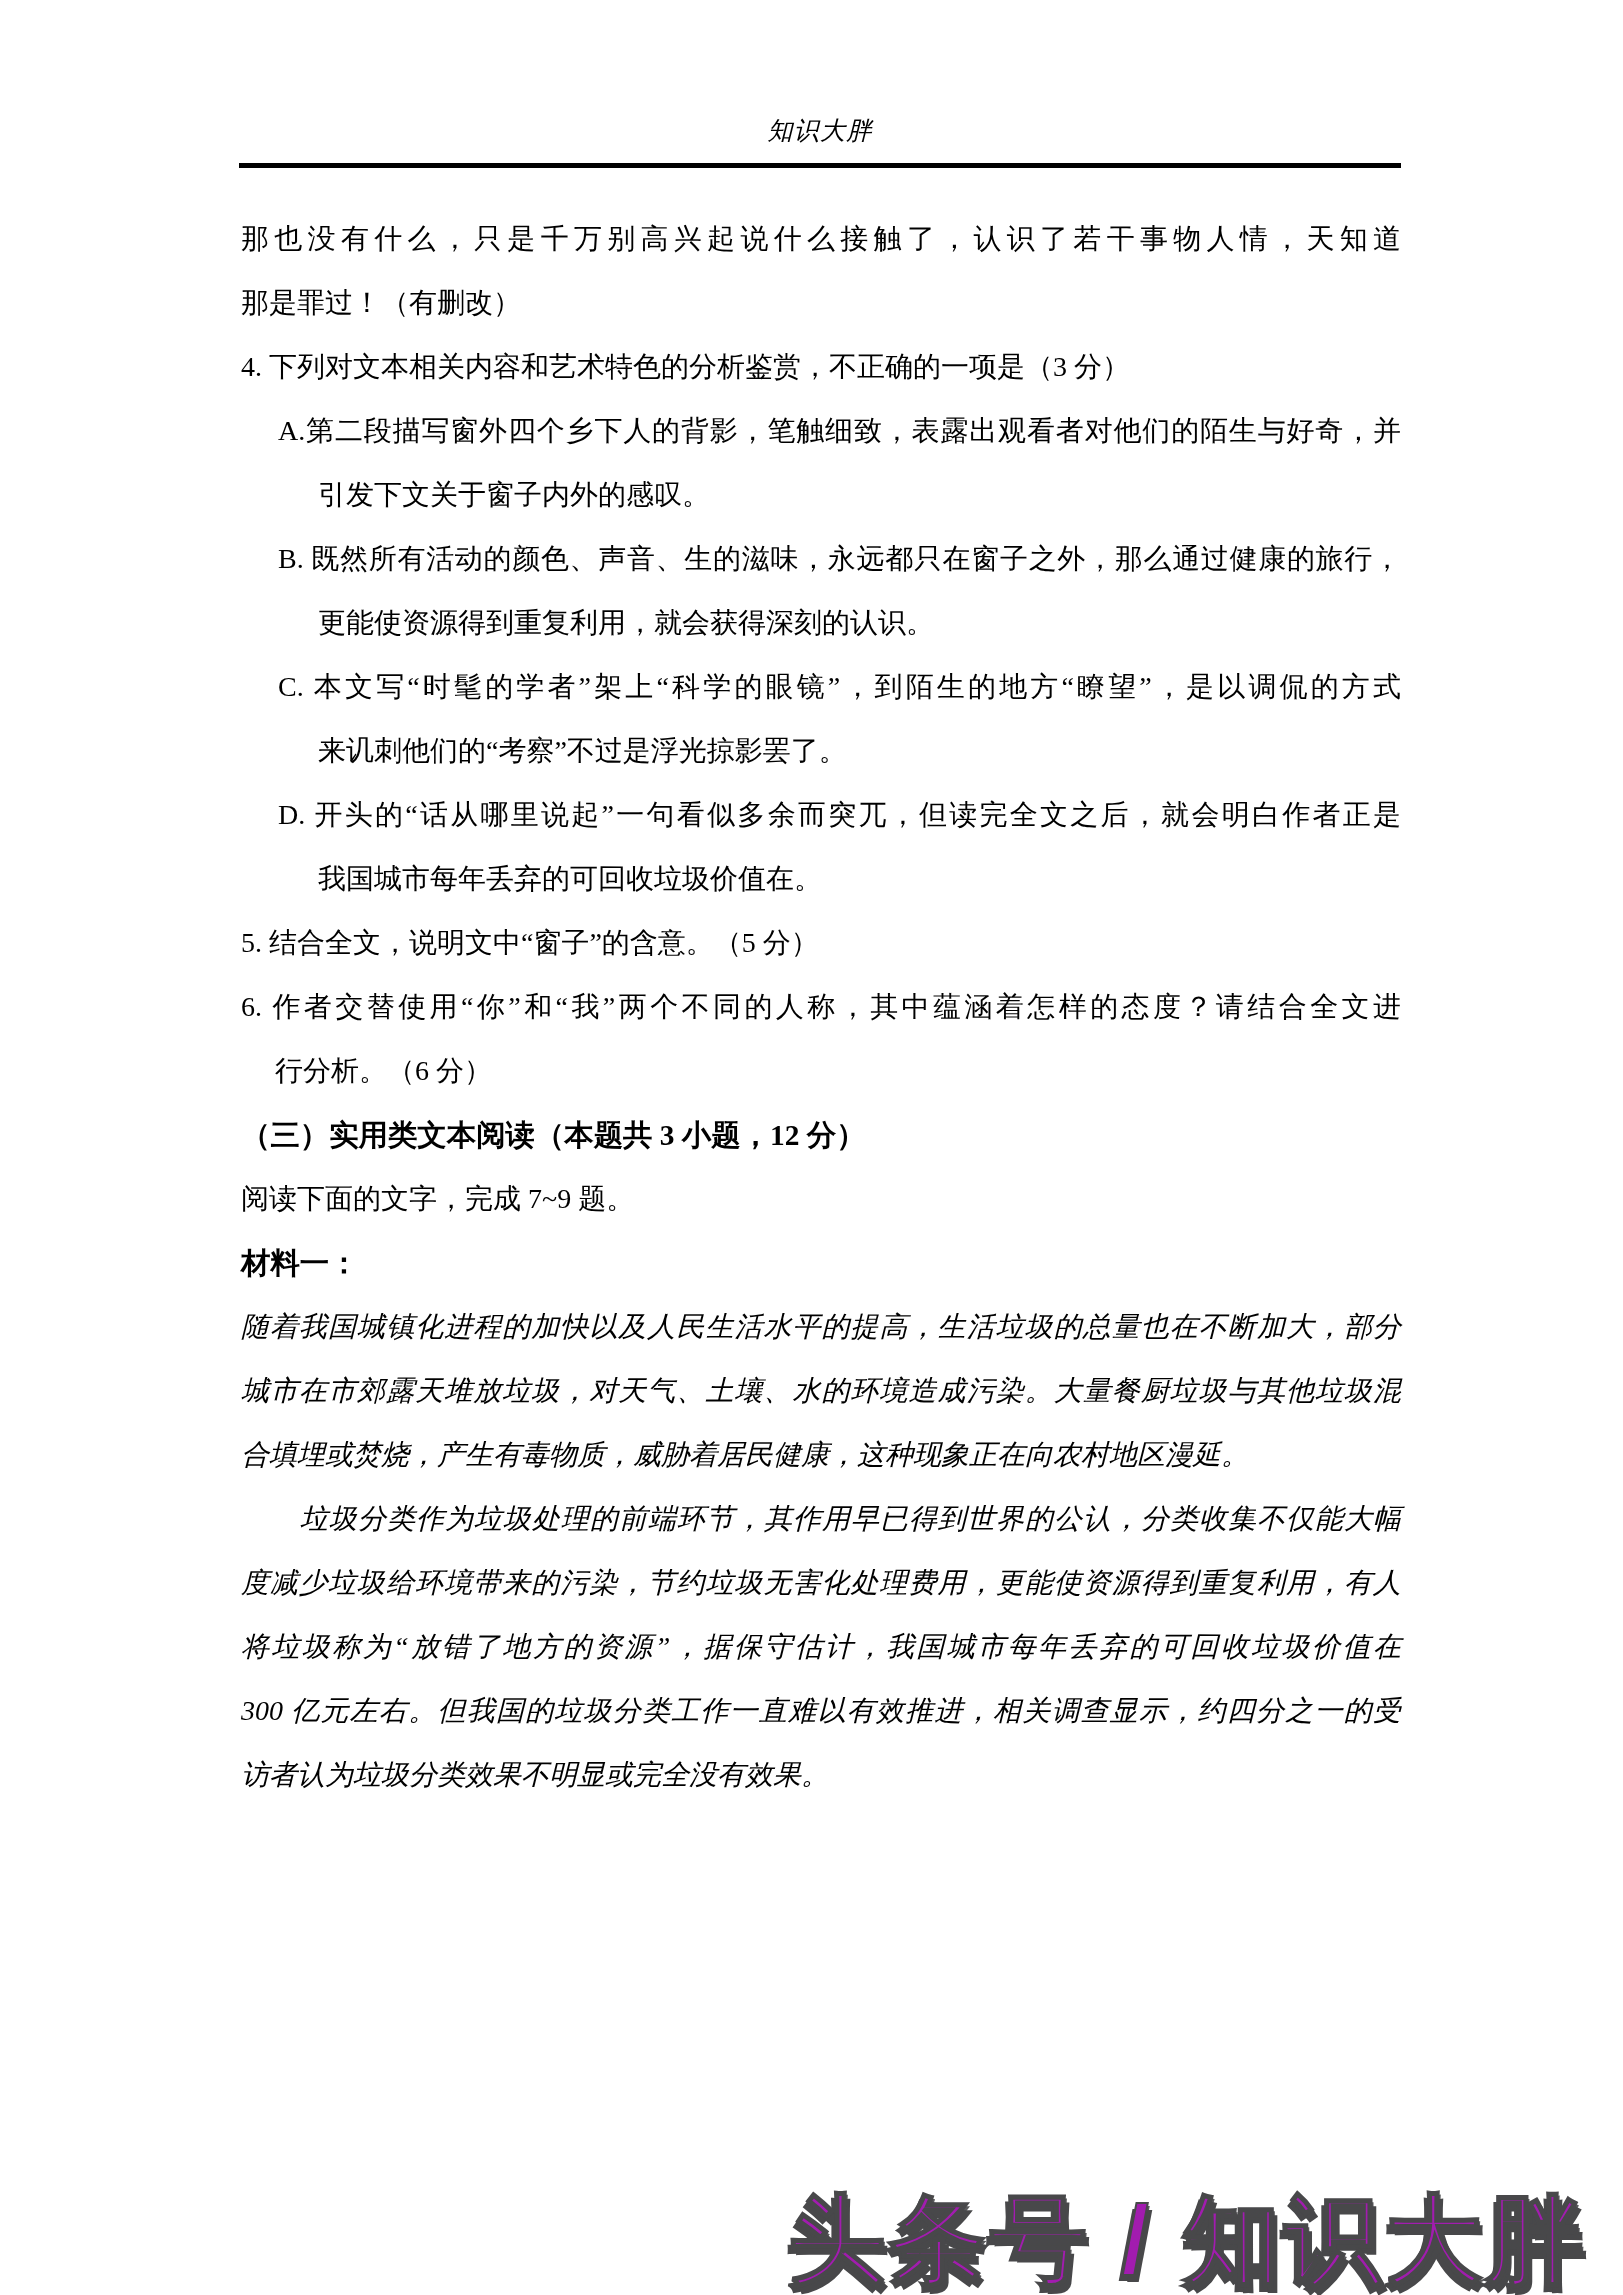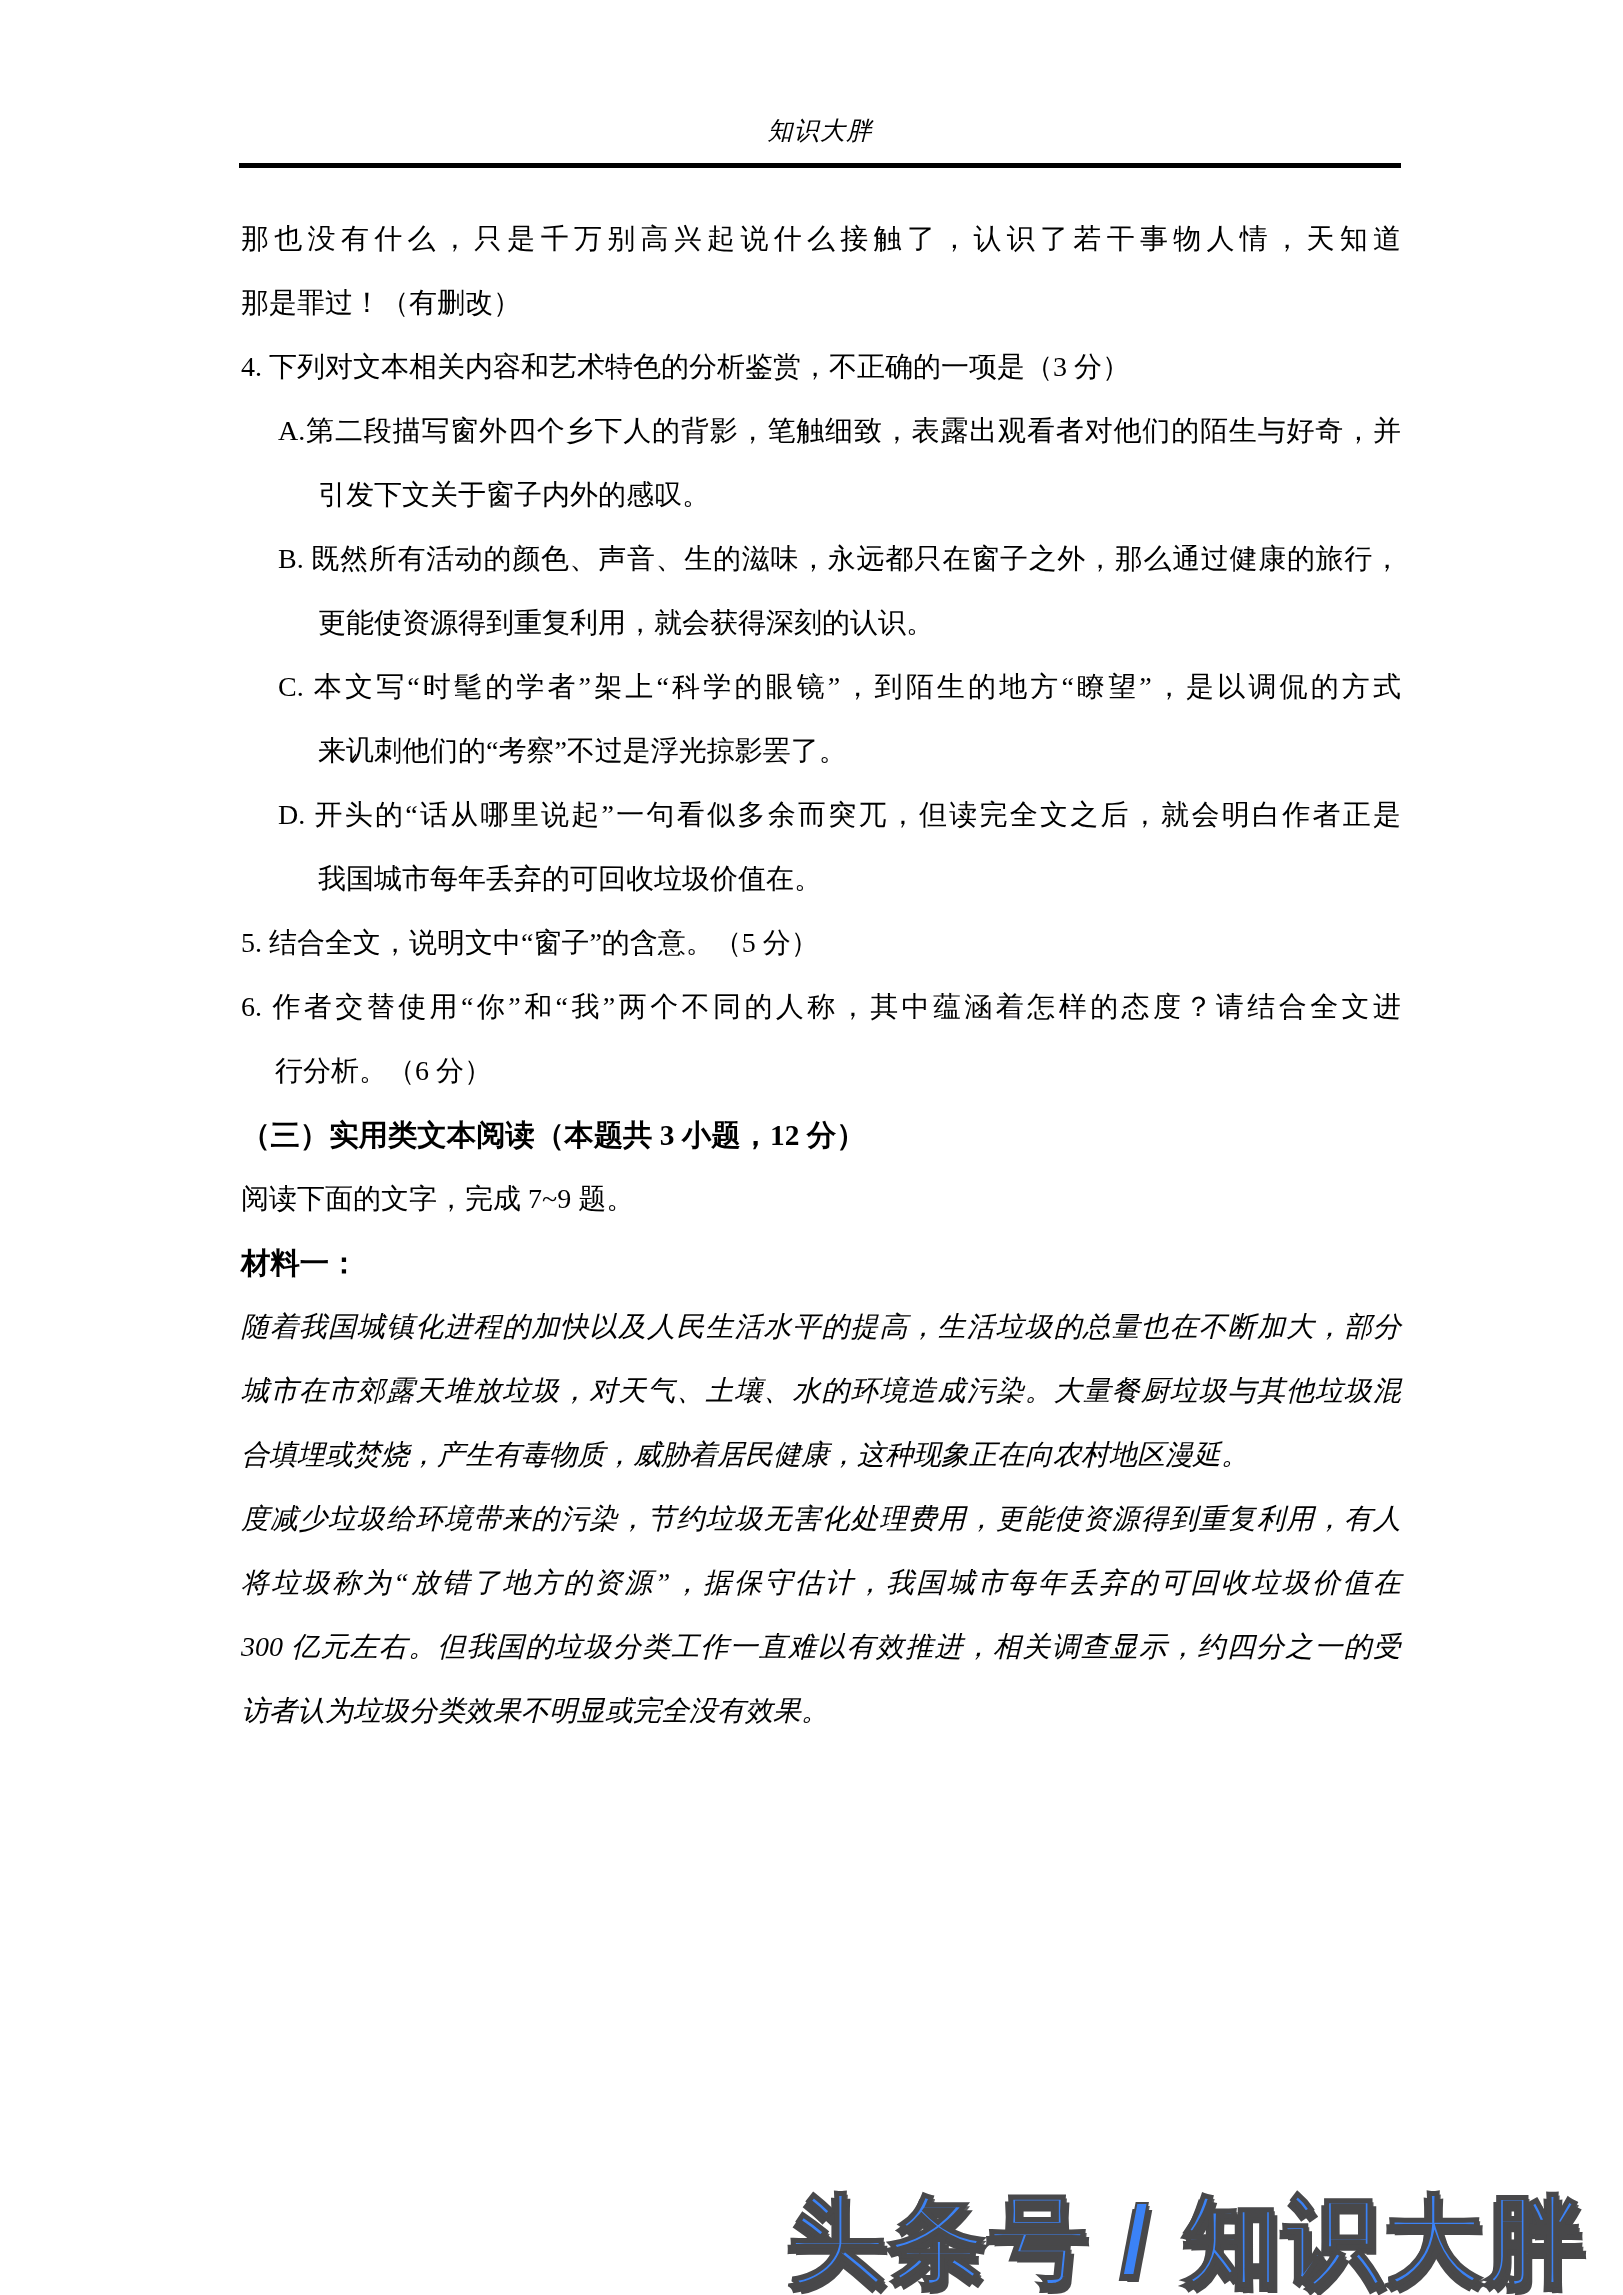--- a/index.html
+++ b/index.html
@@ -72,21 +72,21 @@
   .watermark {
     position: absolute;
     right: 36px;
     bottom: 2.6px;
     font-family: "Liberation Sans", "DejaVu Sans", sans-serif;
     font-weight: bold;
     font-size: 97px;
     line-height: 105px;
     letter-spacing: 3.9px;
     white-space: nowrap;
-    color: #3b82f6;
+    color: #a21caf;
     -webkit-text-stroke: 2px #48484a;
     text-shadow:
       4.6px 6.5px 0 #48484a,
       -3.9px 5.9px 0 #48484a,
       2px 3.3px 0 #5a5a5c;
   }
 </style>
 </head>
 <body>
 
@@ -115,20 +115,21 @@
     <div class="l cont">行分析。（6 分）</div>
 
     <div class="l bold">（三）实用类文本阅读（本题共 3 小题，12 分）</div>
     <div class="l">阅读下面的文字，完成 7~9 题。</div>
     <div class="l bold">材料一：</div>
 
     <div class="l kai fill">随着我国城镇化进程的加快以及人民生活水平的提高，生活垃圾的总量也在不断加大，部分</div>
     <div class="l kai fill">城市在市郊露天堆放垃圾，对天气、土壤、水的环境造成污染。大量餐厨垃圾与其他垃圾混</div>
     <div class="l kai">合填埋或焚烧，产生有毒物质，威胁着居民健康，这种现象正在向农村地区漫延。</div>
 
+    <div class="l kai ind2 fill">垃圾分类作为垃圾处理的前端环节，其作用早已得到世界的公认，分类收集不仅能大幅</div>
     <div class="l kai fill">度减少垃圾给环境带来的污染，节约垃圾无害化处理费用，更能使资源得到重复利用，有人</div>
     <div class="l kai fill">将垃圾称为“放错了地方的资源”，据保守估计，我国城市每年丢弃的可回收垃圾价值在</div>
     <div class="l kai fill">300 亿元左右。但我国的垃圾分类工作一直难以有效推进，相关调查显示，约四分之一的受</div>
     <div class="l kai">访者认为垃圾分类效果不明显或完全没有效果。</div>
 
   </div>
 
   <div class="watermark">头条号 / 知识大胖</div>
 
 </div>

